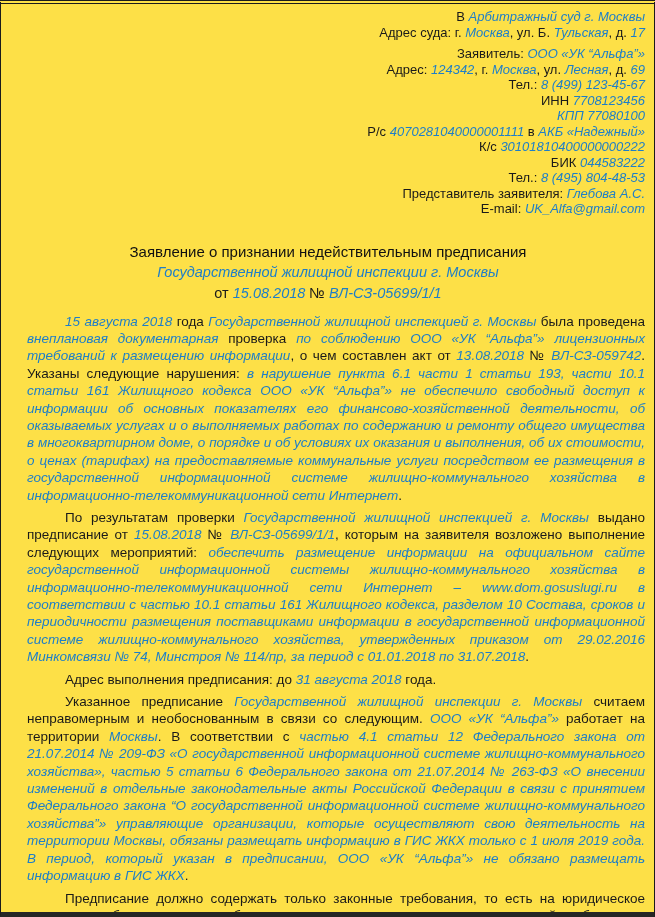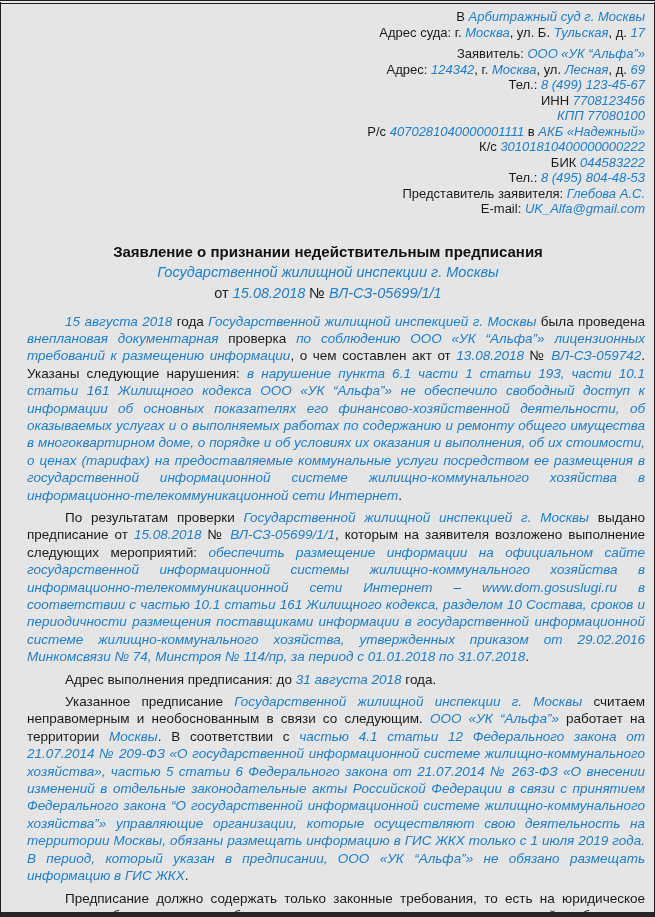--- a/index.html
+++ b/index.html
@@ -7,21 +7,21 @@
     padding: 0;
     background: #ffffff;
     font-family: "Liberation Sans", "DejaVu Sans", sans-serif;
   }
   .page {
     position: relative;
     width: 655px;
     height: 917px;
     box-sizing: border-box;
     margin: 0;
-    background: #e5e5e5;
+    background: #fde047;
     border-top: 4px double #1b1b1b;
     border-left: 1px solid #1b1b1b;
     border-right: 1px solid #1b1b1b;
     border-bottom: 5px solid #262626;
     padding: 5px 9px 0 10px;
     overflow: hidden;
     color: #1a1a1a;
   }
   
   .hdr {
@@ -45,21 +45,21 @@
     line-height: 17.4px;
   }
   .doc-body .para {
     text-align: justify;
     text-indent: 38px;
     margin: 0 0 5px 16px;
   }
   
   .rn { color: #1a1a1a; font-style: normal; }
   .rv { color: #1e7ec8; font-style: italic; }
-  .rb { color: #111111; font-weight: bold; font-style: normal; text-align: center; }
+  .rb { color: #111111; font-weight: normal; font-style: normal; text-align: center; }
 </style>
 </head>
 <body>
 
 <div class="page">
 
   <div class="hdr">
       <div class="hline"><span class="rn">В </span><span class="rv">Арбитражный суд г. Москвы</span></div>
       <div class="hline"><span class="rn">Адрес суда: г. </span><span class="rv">Москва</span><span class="rn">, ул. Б. </span><span class="rv">Тульская</span><span class="rn">, д. </span><span class="rv">17</span></div>
       <div class="hline gap"><span class="rn">Заявитель: </span><span class="rv">ООО «УК “Альфа”»</span></div>

